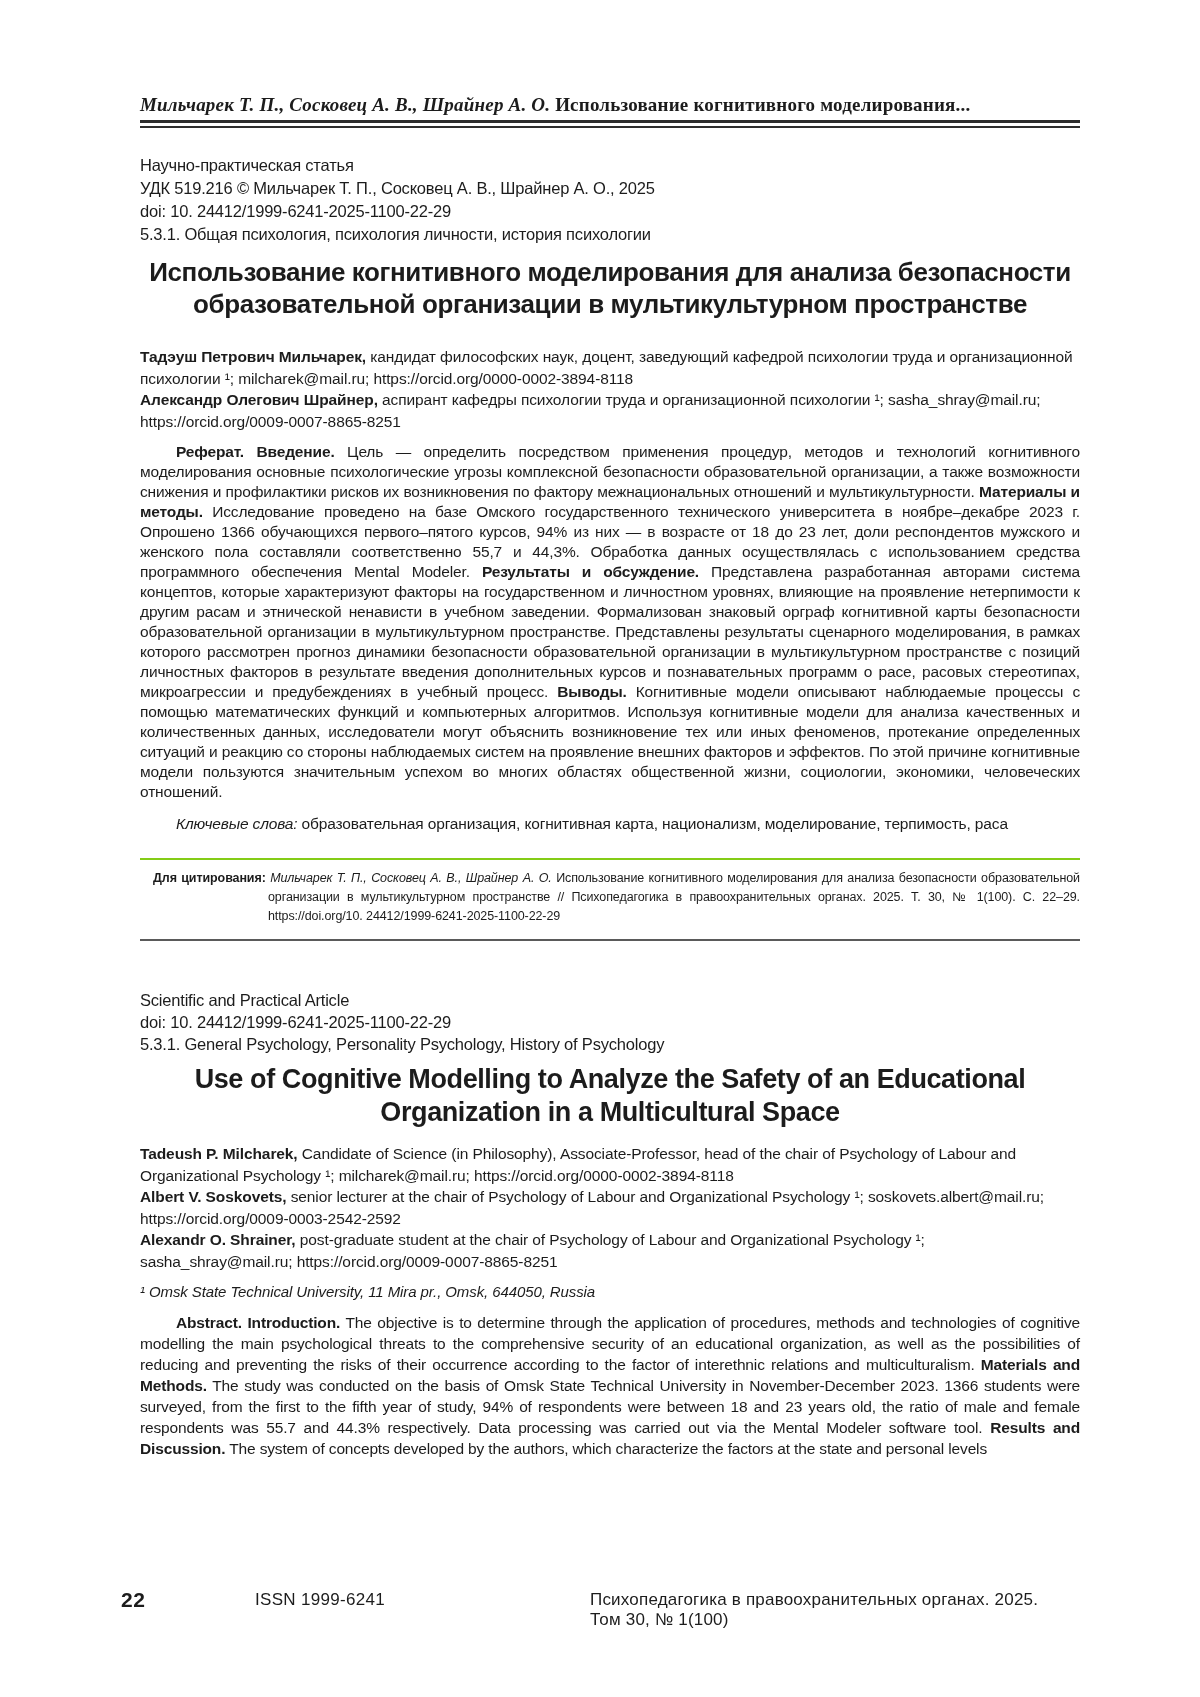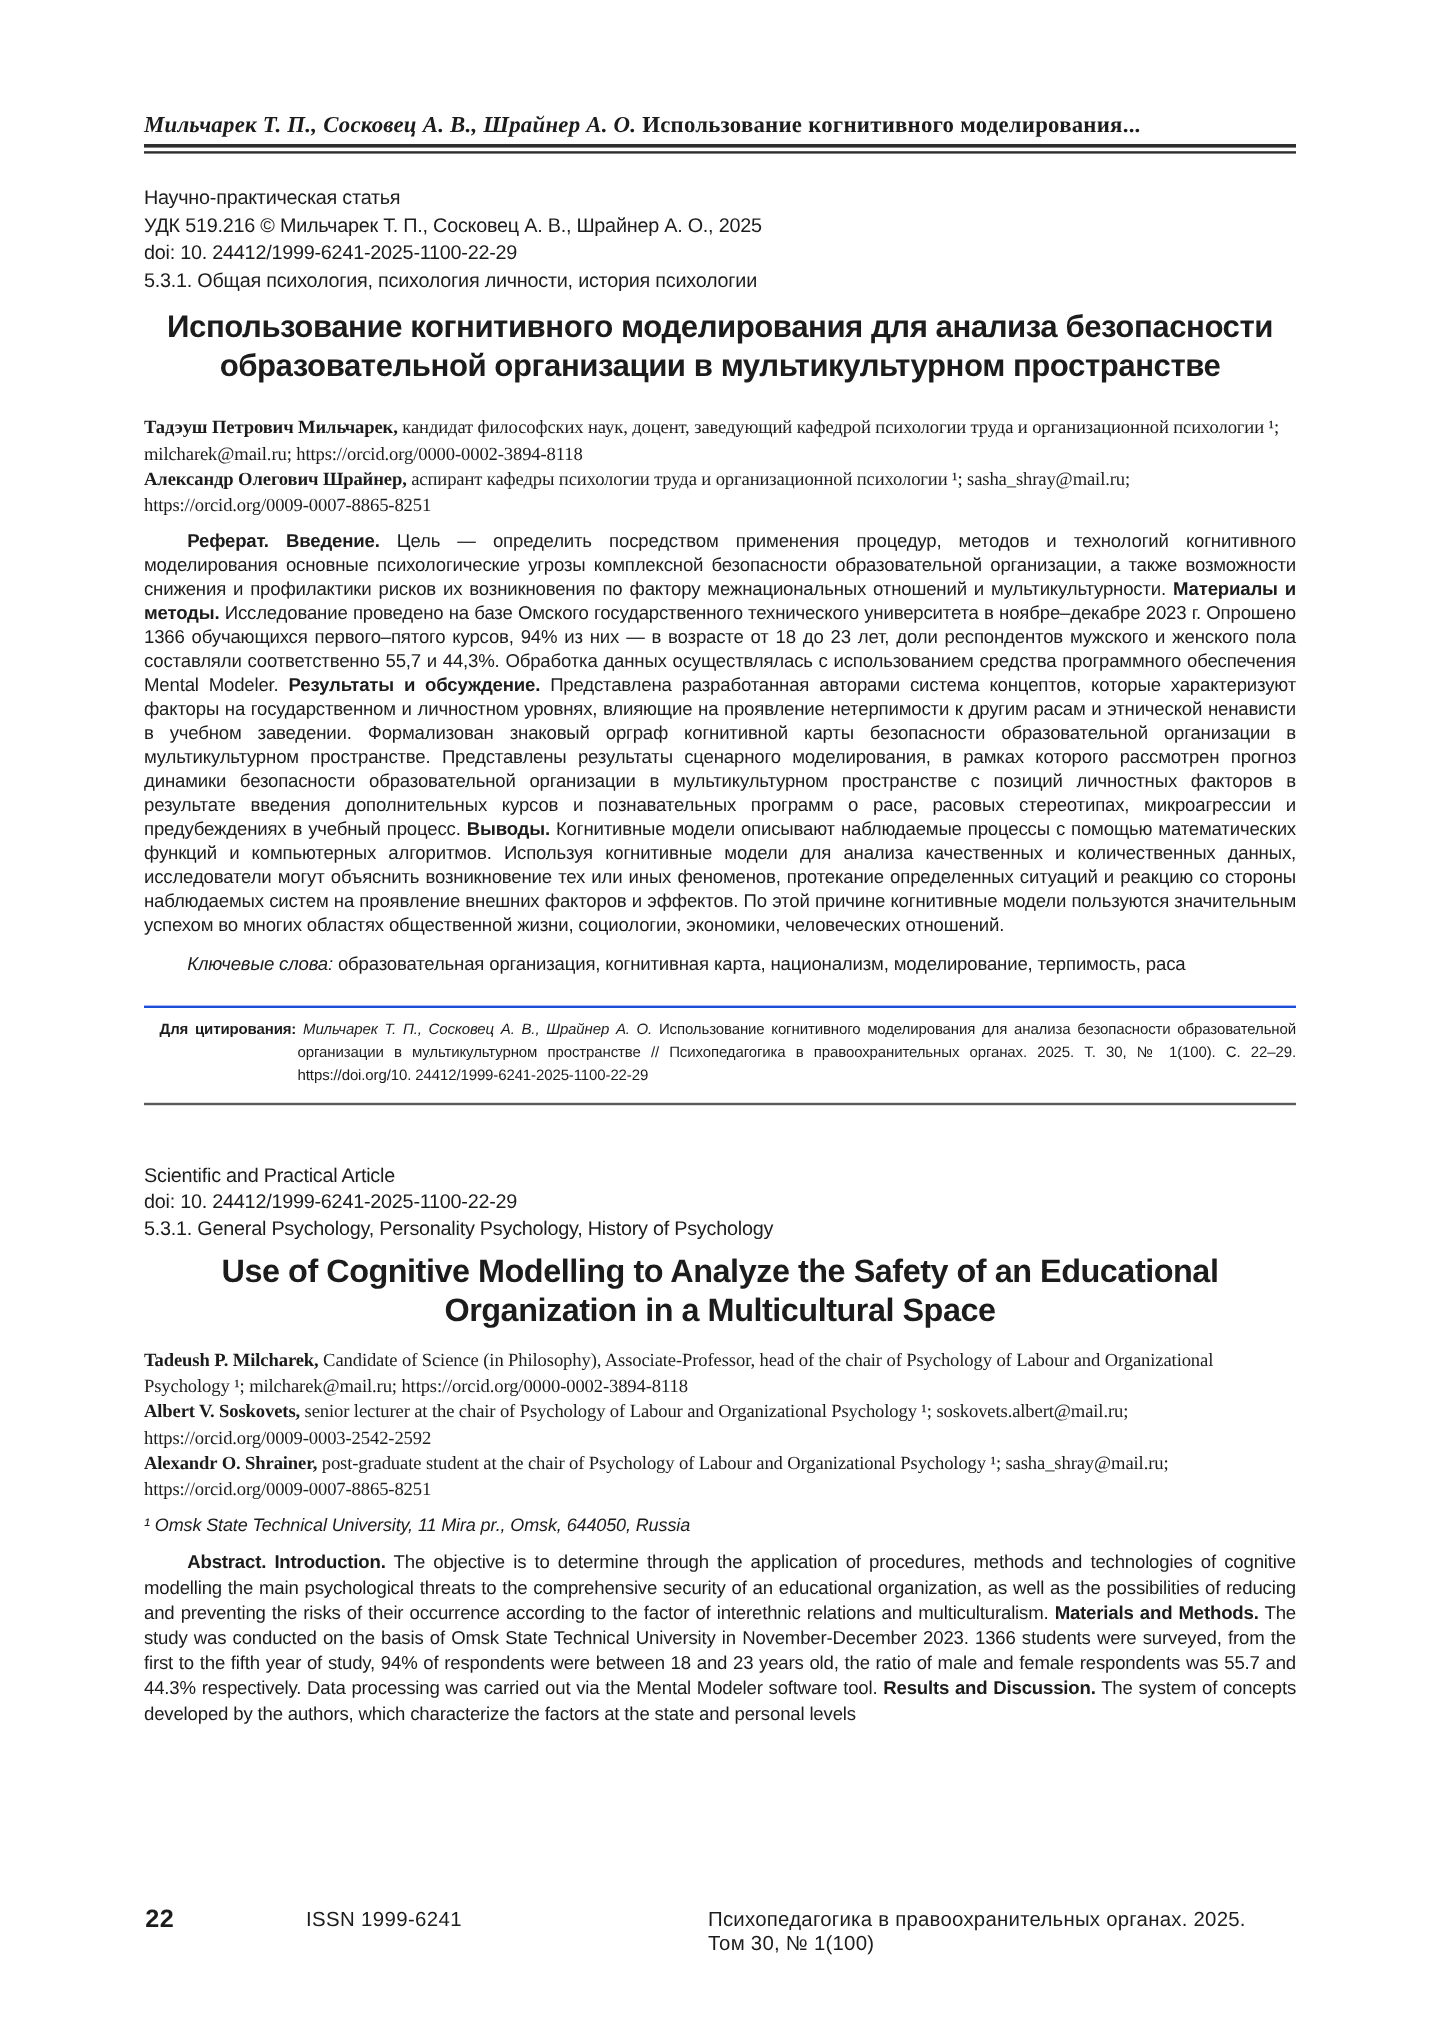--- a/index.html
+++ b/index.html
@@ -4,21 +4,21 @@
 <style>
   * { margin: 0; padding: 0; box-sizing: border-box; }
   html, body { background: #ffffff; }
   body {
     width: 1200px; height: 1697px;
     font-family: "Liberation Sans", sans-serif;
     color: #1c1c1c;
     position: relative;
     overflow: hidden;
   }
-  .page { position: relative; width: 1200px; height: 1697px; }
+  .page { position: relative; width: 1200px; height: 1697px; padding-left: 20px; }
   .content { padding: 94px 120px 0 120px; }
 
   .b  { font-weight: 700; }
   .i  { font-style: italic; }
   .bi { font-weight: 700; font-style: italic; }
 
   .running-head {
     font-family: "Liberation Serif", serif;
     font-size: 19px; line-height: 22px; font-weight: 700;
     letter-spacing: 0.2px;
@@ -34,36 +34,36 @@
   .meta { margin-top: 26px; font-size: 16.5px; line-height: 23px; letter-spacing: -0.2px; }
   .meta-en { margin-top: 48px; line-height: 22px; }
 
   .title {
     margin-top: 10px; text-align: center;
     font-size: 26px; line-height: 32px; font-weight: 700;
     letter-spacing: -0.4px;
   }
   .title-en { margin-top: 8px; font-size: 27px; line-height: 33px; }
 
-  .authors { margin-top: 26px; font-size: 15.5px; line-height: 21.5px; letter-spacing: -0.1px; font-family: Liberation Serif, serif; }
+  .authors { margin-top: 26px; font-size: 15.5px; line-height: 21.5px; letter-spacing: -0.1px; }
   .authors-en { margin-top: 14px; }
 
   .affiliation { margin-top: 10px; font-size: 15px; line-height: 20px; font-style: italic; letter-spacing: -0.1px; }
 
   .abstract {
     margin-top: 10px; font-size: 15.5px; line-height: 20px;
     text-align: justify; text-indent: 36px; letter-spacing: -0.15px;
   }
   .abstract-en { line-height: 21px; }
 
   .keywords { margin-top: 12px; font-size: 15.5px; line-height: 20px; text-indent: 36px; letter-spacing: -0.15px; }
 
   .citation-box {
     margin-top: 24px;
-    border-top: 2px solid #1d4ed8;
+    border-top: 2px solid #84cc16;
     border-bottom: 2px solid #5a5a5a;
     padding: 9px 0 13px 0;
   }
   .citation {
     font-size: 12.5px; line-height: 19px;
     padding-left: 128px; text-indent: -115px;
     text-align: justify; letter-spacing: -0.1px;
   }
 
   .footer { position: absolute; top: 1588px; left: 0; width: 1060px; height: 30px; }

